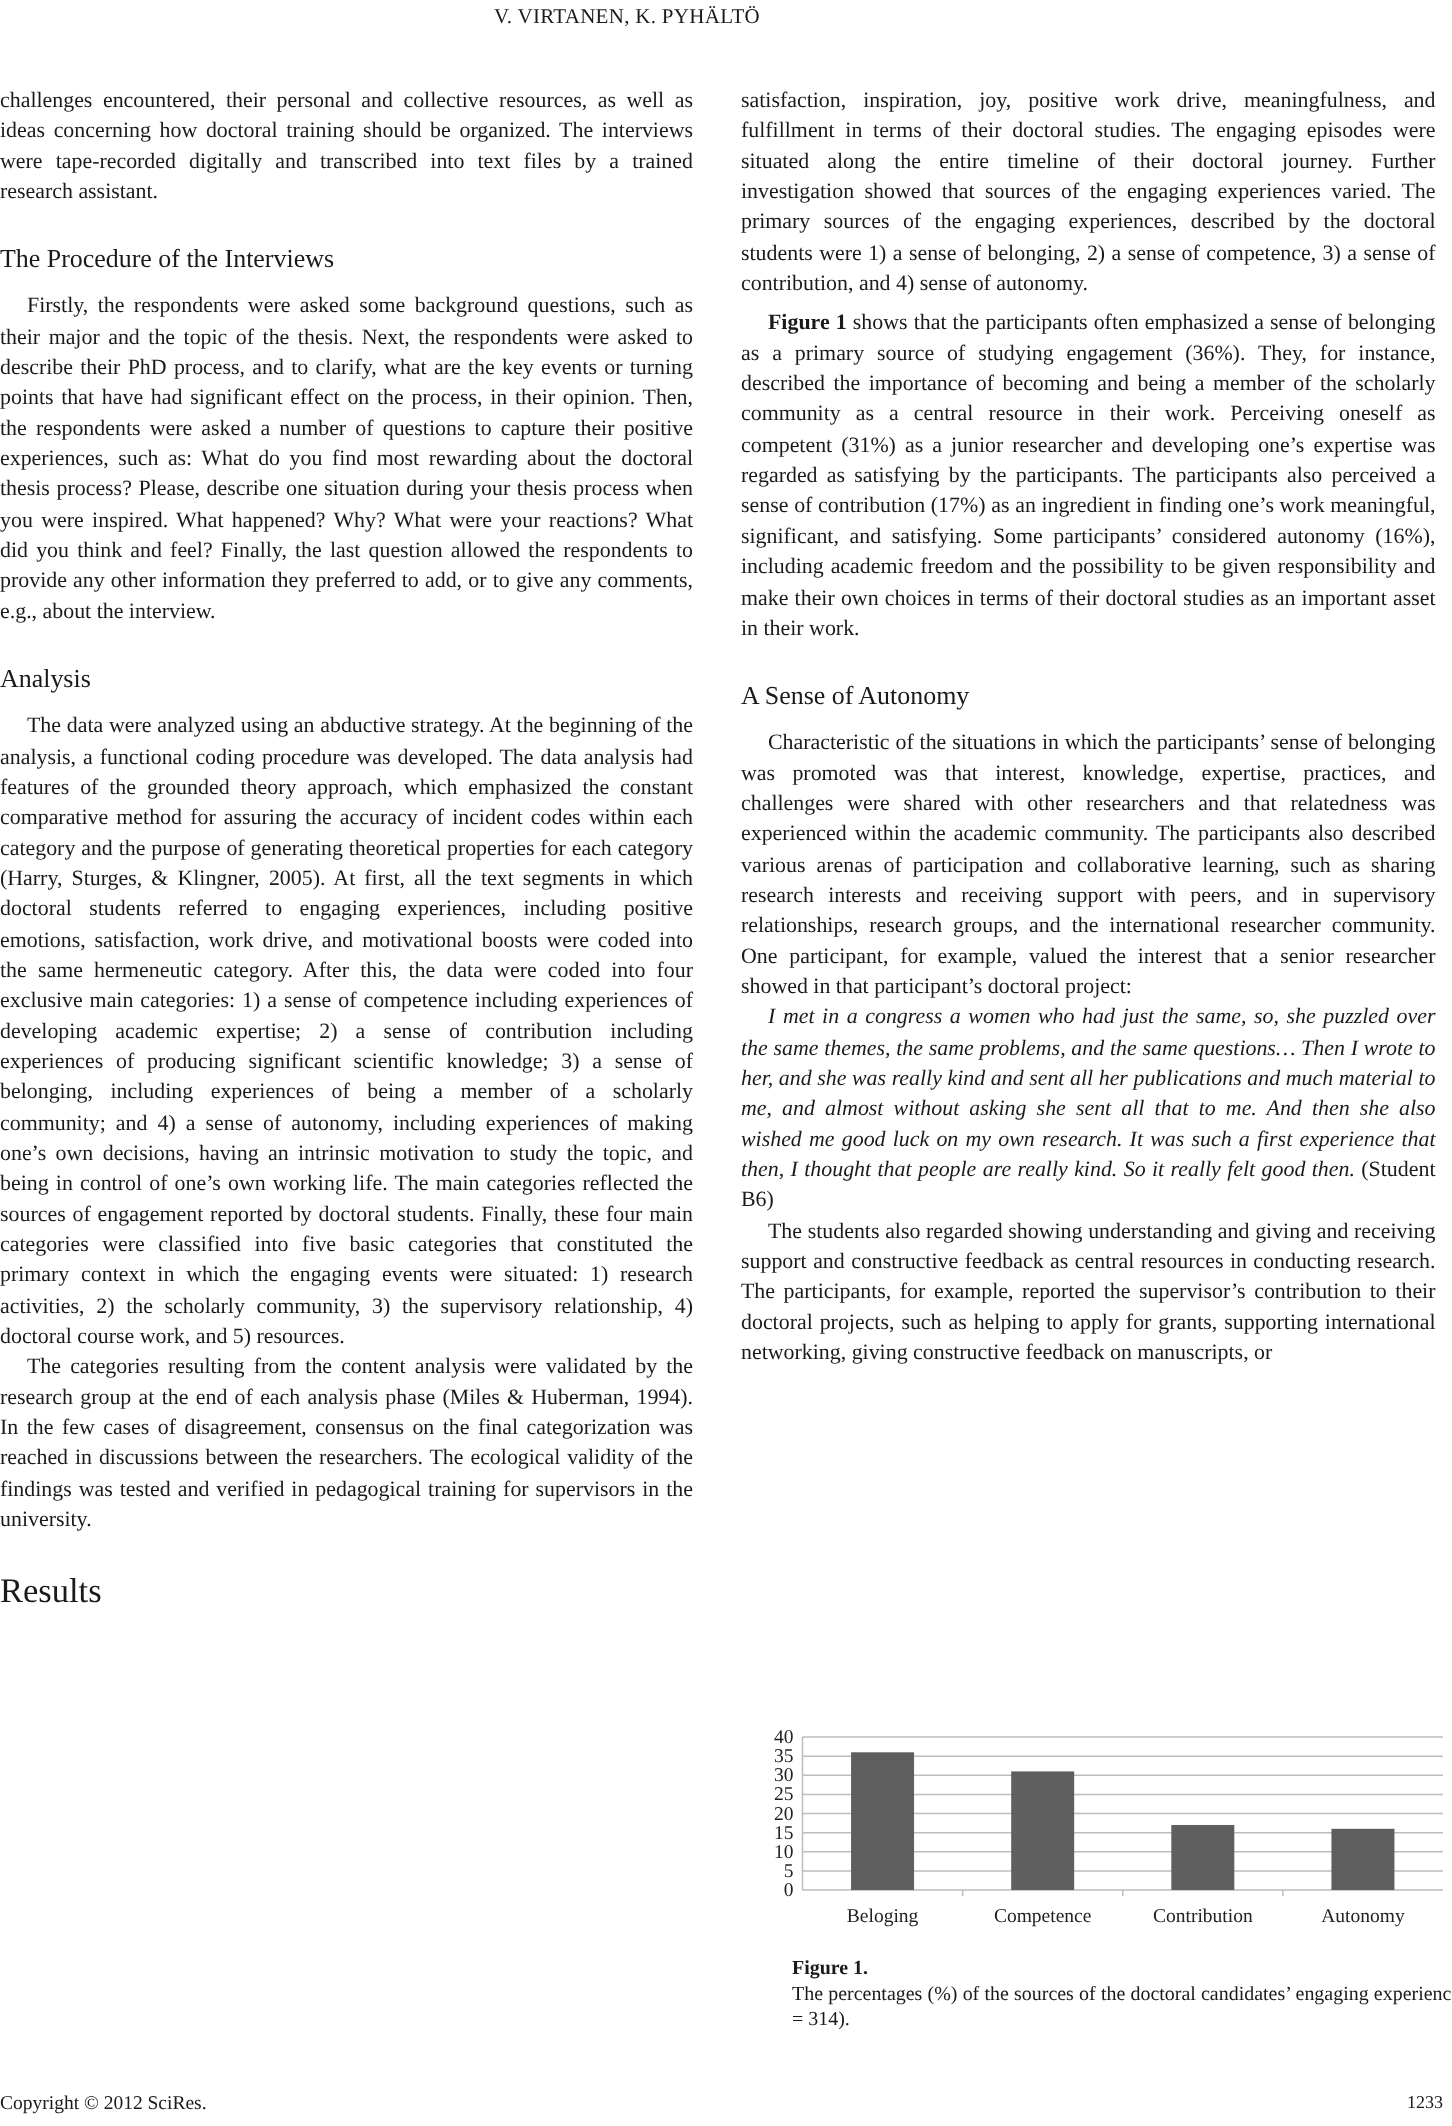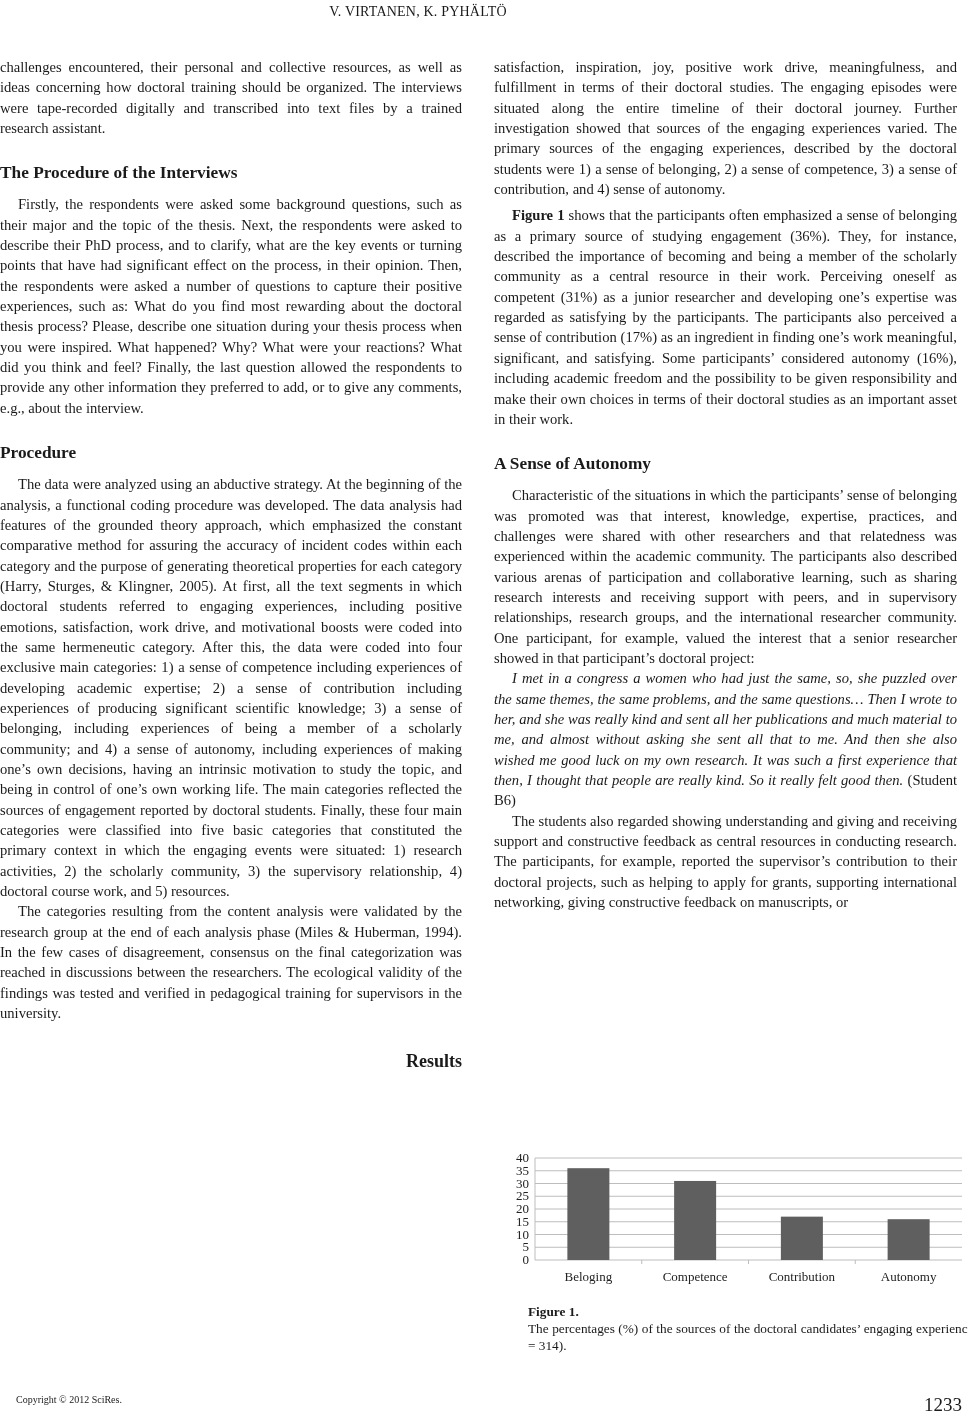--- a/index.html
+++ b/index.html
@@ -16,48 +16,48 @@
     position: absolute; top: 57px; width: 462px;
     font-size: 14.6px; line-height: 20.35px; text-align: justify;
     hyphens: none;
   }
   .col.left { left: 0; }
   .col.right { left: 494px; width: 463px; }
   .col p { margin: 0; text-indent: 0; }
   .col p.ind { text-indent: 18px; }
   .col p.gap { margin-top: 6px; }
   h2.sec {
-    font-size: 17.3px; font-weight: bold; margin: 24px 0 10px 0; line-height: 22px;
+    font-size: 17.3px; font-weight: normal; margin: 24px 0 10px 0; line-height: 22px;
     text-align: left;
   }
-  h2.center { text-align: right; font-size: 18px; margin: 27px 0 12px 0; }
+  h2.center { text-align: left; font-size: 23px; margin: 27px 0 12px 0; }
   h2.first { margin-top: 0; }
   .quote { font-style: italic; }
   .fig-ref { font-weight: bold; }
   .chart {
     position: absolute; left: 502px; top: 1150px; width: 463px; height: 140px;
   }
   .caption {
     position: absolute; left: 528px; top: 1303px; width: 463px;
     font-size: 13.3px; line-height: 17px; text-align: justify;
   }
   .caption .cap-title { font-weight: bold; display: block; }
-  .footer-left { position: absolute; left: 0; top: 1394px; font-size: 10px; padding-left: 16px; }
-  .footer-right { position: absolute; right: 6px; top: 1394px; font-size: 19px; }
+  .footer-left { position: absolute; left: 0; top: 1394px; font-size: 13px; }
+  .footer-right { position: absolute; right: 6px; top: 1394px; font-size: 12px; }
 </style>
 </head>
 <body>
 
 <div class="running-head">V. VIRTANEN, K. PYHÄLTÖ</div>
 
 <div class="col left">
   <p>challenges encountered, their personal and collective resources, as well as ideas concerning how doctoral training should be organized. The interviews were tape-recorded digitally and transcribed into text files by a trained research assistant.</p>
   <h2 class="sec">The Procedure of the Interviews</h2>
   <p class="ind">Firstly, the respondents were asked some background questions, such as their major and the topic of the thesis. Next, the respondents were asked to describe their PhD process, and to clarify, what are the key events or turning points that have had significant effect on the process, in their opinion. Then, the respondents were asked a number of questions to capture their positive experiences, such as: What do you find most rewarding about the doctoral thesis process? Please, describe one situation during your thesis process when you were inspired. What happened? Why? What were your reactions? What did you think and feel? Finally, the last question allowed the respondents to provide any other information they preferred to add, or to give any comments, e.g., about the interview.</p>
-  <h2 class="sec">Procedure</h2>
+  <h2 class="sec">Analysis</h2>
   <p class="ind">The data were analyzed using an abductive strategy. At the beginning of the analysis, a functional coding procedure was developed. The data analysis had features of the grounded theory approach, which emphasized the constant comparative method for assuring the accuracy of incident codes within each category and the purpose of generating theoretical properties for each category (Harry, Sturges, &amp; Klingner, 2005). At first, all the text segments in which doctoral students referred to engaging experiences, including positive emotions, satisfaction, work drive, and motivational boosts were coded into the same hermeneutic category. After this, the data were coded into four exclusive main categories: 1) a sense of competence including experiences of developing academic expertise; 2) a sense of contribution including experiences of producing significant scientific knowledge; 3) a sense of belonging, including experiences of being a member of a scholarly community; and 4) a sense of autonomy, including experiences of making one’s own decisions, having an intrinsic motivation to study the topic, and being in control of one’s own working life. The main categories reflected the sources of engagement reported by doctoral students. Finally, these four main categories were classified into five basic categories that constituted the primary context in which the engaging events were situated: 1) research activities, 2) the scholarly community, 3) the supervisory relationship, 4) doctoral course work, and 5) resources.</p>
   <p class="ind">The categories resulting from the content analysis were validated by the research group at the end of each analysis phase (Miles &amp; Huberman, 1994). In the few cases of disagreement, consensus on the final categorization was reached in discussions between the researchers. The ecological validity of the findings was tested and verified in pedagogical training for supervisors in the university.</p>
   <h2 class="sec center">Results</h2>
 </div>
 
 <div class="col right">
   <p>satisfaction, inspiration, joy, positive work drive, meaningfulness, and fulfillment in terms of their doctoral studies. The engaging episodes were situated along the entire timeline of their doctoral journey. Further investigation showed that sources of the engaging experiences varied. The primary sources of the engaging experiences, described by the doctoral students were 1) a sense of belonging, 2) a sense of competence, 3) a sense of contribution, and 4) sense of autonomy.</p>
   <p class="ind gap"><span class="fig-ref">Figure 1</span><span> shows that the participants often emphasized a sense of belonging as a primary source of studying engagement (36%). They, for instance, described the importance of becoming and being a member of the scholarly community as a central resource in their work. Perceiving oneself as competent (31%) as a junior researcher and developing one’s expertise was regarded as satisfying by the participants. The participants also perceived a sense of contribution (17%) as an ingredient in finding one’s work meaningful, significant, and satisfying. Some participants’ considered autonomy (16%), including academic freedom and the possibility to be given responsibility and make their own choices in terms of their doctoral studies as an important asset in their work.</span></p>
   <h2 class="sec">A Sense of Autonomy</h2>
   <p class="ind">Characteristic of the situations in which the participants’ sense of belonging was promoted was that interest, knowledge, expertise, practices, and challenges were shared with other researchers and that relatedness was experienced within the academic community. The participants also described various arenas of participation and collaborative learning, such as sharing research interests and receiving support with peers, and in supervisory relationships, research groups, and the international researcher community. One participant, for example, valued the interest that a senior researcher showed in that participant’s doctoral project:</p>

